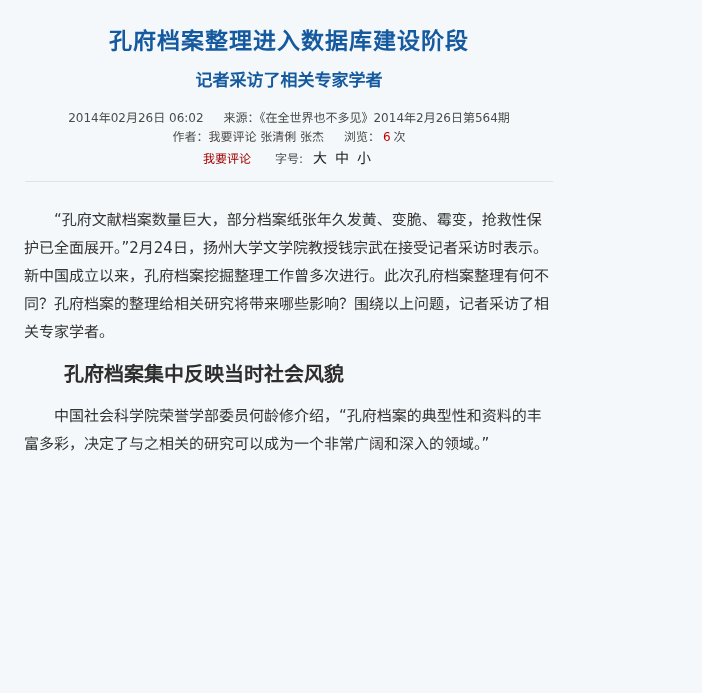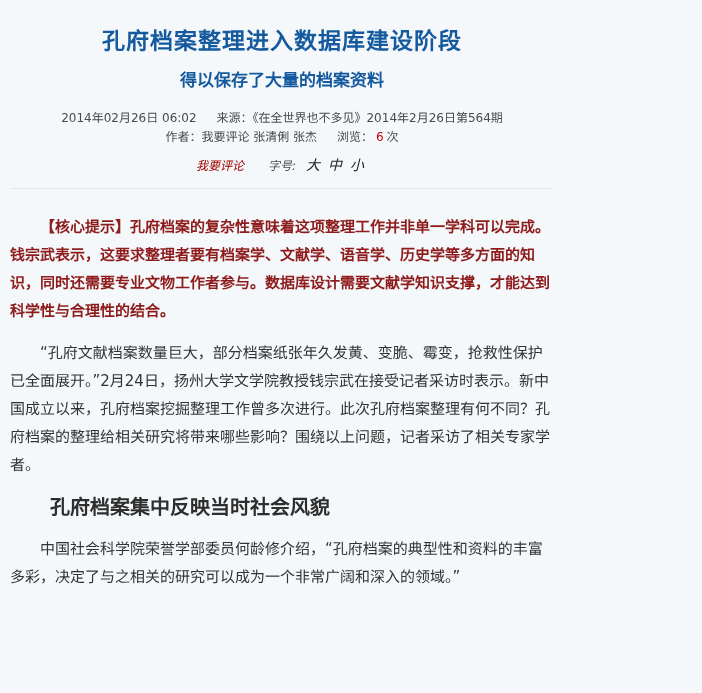--- a/index.html
+++ b/index.html
@@ -3,21 +3,21 @@
 <meta charset="utf-8">
 <style>
   html, body { margin: 0; padding: 0; }
   body {
     width: 702px; height: 693px;
     overflow: hidden;
     background: var(--background, #f5f8fa);
     font-family: "DejaVu Sans", sans-serif;
     color: var(--body-text, #333333);
   }
-  .page { width: 568px; height: 693px; box-sizing: border-box; padding: 22px 14px 0 10px; }
+  .page { width: 568px; height: 693px; box-sizing: border-box; padding: 22px 14px 0 24px; }
 
   .page-title {
     margin: 0 0 10px 0;
     text-align: center;
     font-size: 23px;
     font-weight: bold;
     color: var(--title-blue, #155a9e);
     letter-spacing: 1px;
   }
   .page-subtitle {
@@ -29,21 +29,21 @@
   }
 
   .meta {
     text-align: center;
     font-size: 12px;
     color: var(--meta-text, #4a4a4a);
     line-height: 19px;
   }
   .meta .seg { margin: 0 8px; white-space: nowrap; }
   .meta .views-count { color: var(--views-red, #c00000); margin: 0 3px; }
-  .meta-row2 { margin-top: 9px; font-style: italic; }
+  .meta-row2 { margin-top: 2px; }
   .comment-link {
     color: var(--link-red, #a00000);
     text-decoration: none;
     margin-right: 24px;
     cursor: pointer;
   }
   .fontsize-label { margin-right: 6px; }
   .fontsize-opt {
     color: #222;
     text-decoration: none;
@@ -72,35 +72,34 @@
     text-indent: 2em;
     line-height: 28px;
   }
 </style>
 </head>
 <body>
 
 <div class="page">
 
   <h1 class="page-title">孔府档案整理进入数据库建设阶段</h1>
-  <h2 class="page-subtitle">得以保存了大量的档案资料</h2>
+  <h2 class="page-subtitle">记者采访了相关专家学者</h2>
 
   <div class="meta meta-row1">
     <span class="seg">2014年02月26日 06:02</span>
     <span class="seg"><span>来源：</span><span>《在全世界也不多见》2014年2月26日第564期</span></span>
     <span class="seg"><span>作者：</span><span>我要评论 张清俐 张杰</span></span>
     <span class="seg"><span>浏览：</span><span class="views-count">6</span><span>次</span></span>
   </div>
 
   <div class="meta meta-row2">
     <a class="comment-link">我要评论</a><span class="fontsize-label">字号:</span><a class="fontsize-opt">大</a><a class="fontsize-opt">中</a><a class="fontsize-opt">小</a>
   </div>
 
   <hr class="divider">
 
   <div class="article">
-    <p class="highlight">【核心提示】孔府档案的复杂性意味着这项整理工作并非单一学科可以完成。钱宗武表示，这要求整理者要有档案学、文献学、语音学、历史学等多方面的知识，同时还需要专业文物工作者参与。数据库设计需要文献学知识支撑，才能达到科学性与合理性的结合。</p>
     <p>“孔府文献档案数量巨大，部分档案纸张年久发黄、变脆、霉变，抢救性保护已全面展开。”2月24日，扬州大学文学院教授钱宗武在接受记者采访时表示。新中国成立以来，孔府档案挖掘整理工作曾多次进行。此次孔府档案整理有何不同？孔府档案的整理给相关研究将带来哪些影响？围绕以上问题，记者采访了相关专家学者。</p>
     <h3 class="section-heading">孔府档案集中反映当时社会风貌</h3>
     <p>中国社会科学院荣誉学部委员何龄修介绍，“孔府档案的典型性和资料的丰富多彩，决定了与之相关的研究可以成为一个非常广阔和深入的领域。”</p>
   </div>
 
 </div>
 
 </body></html>

